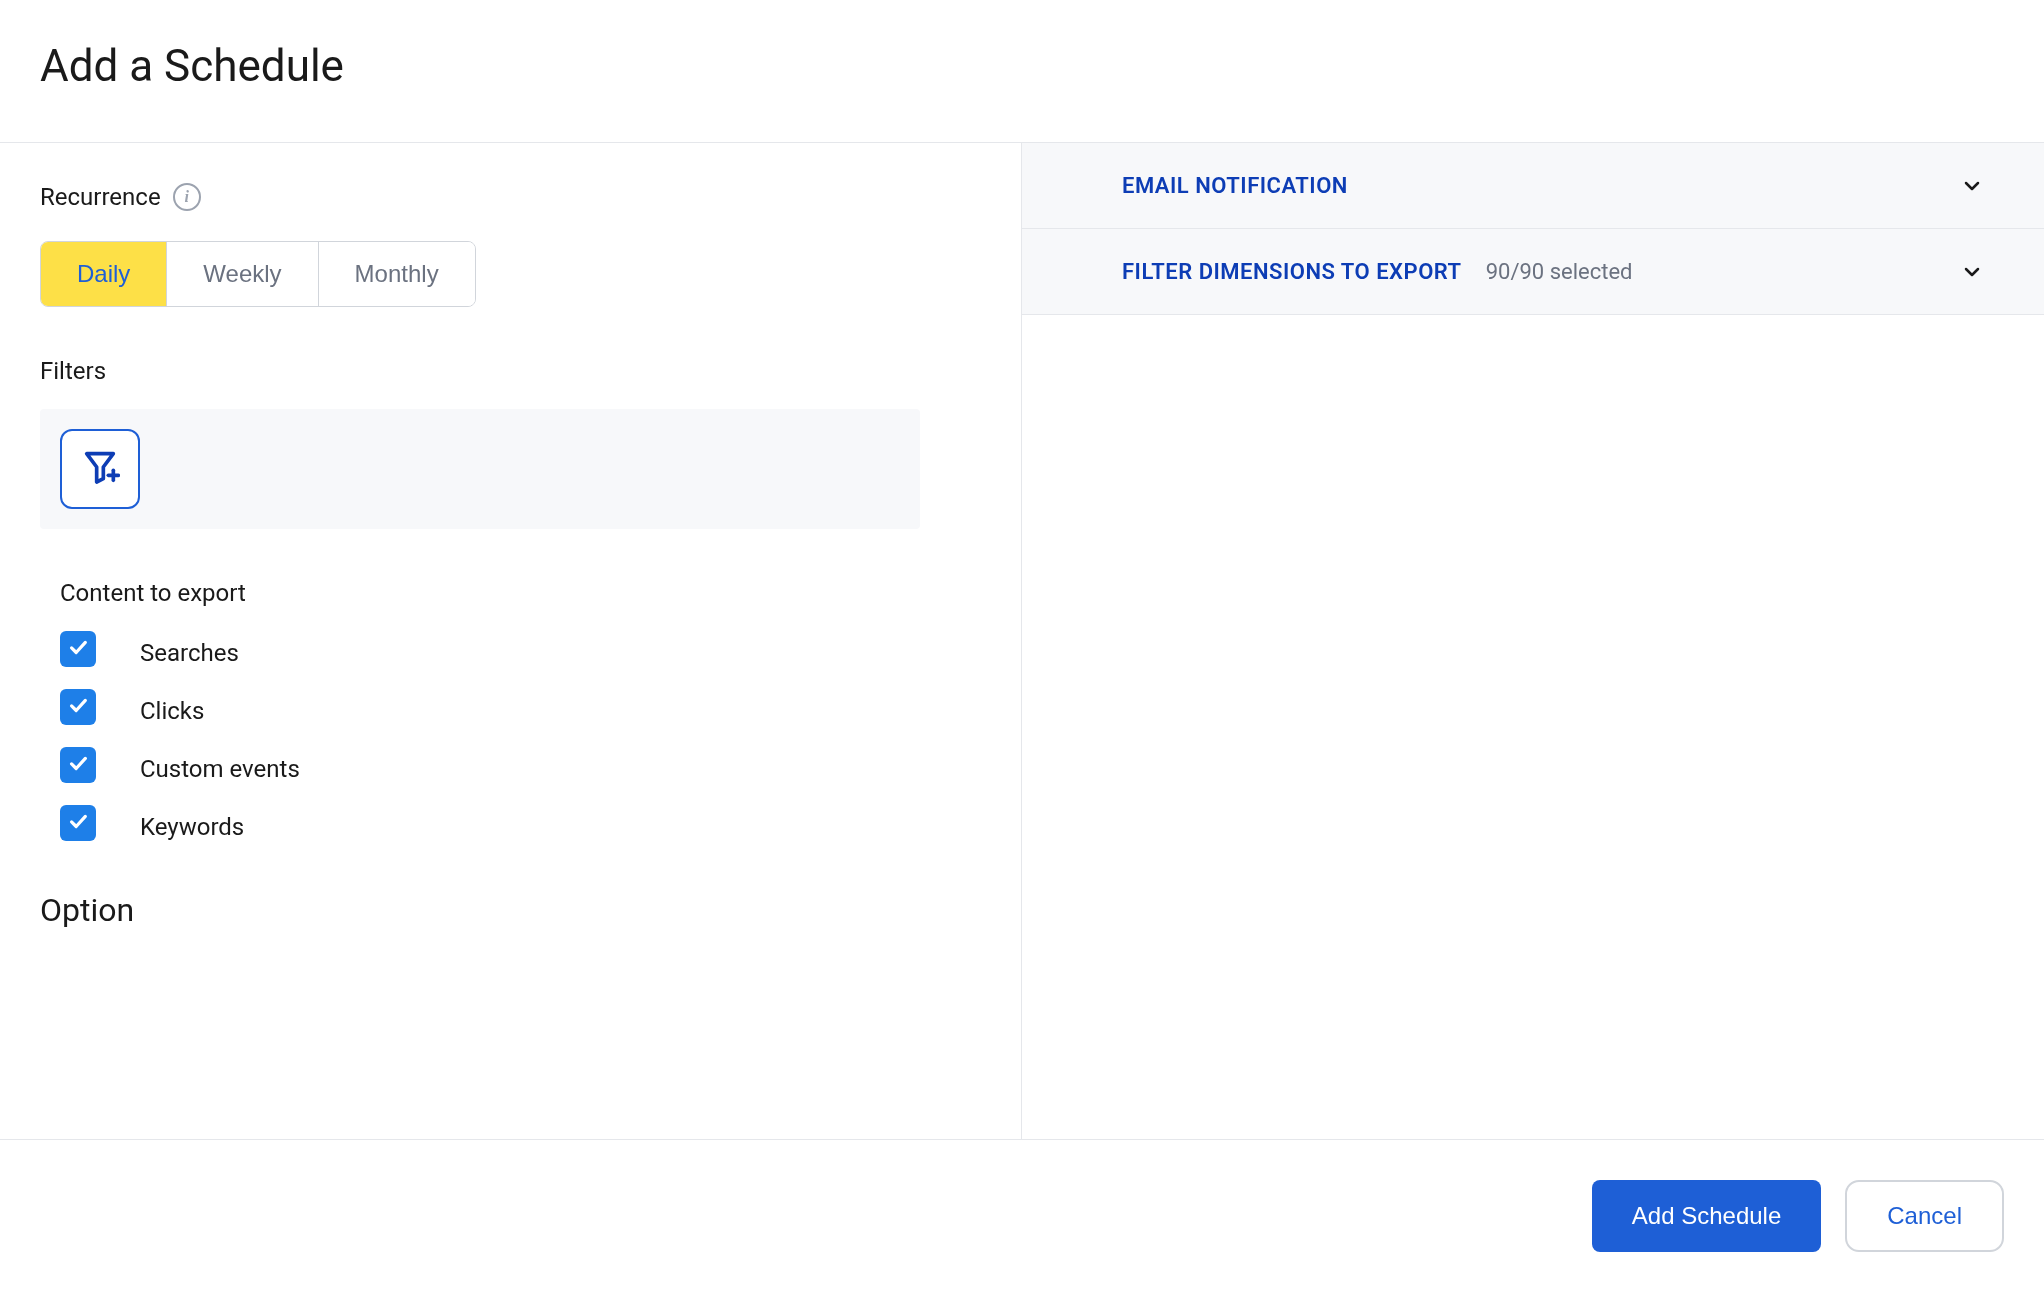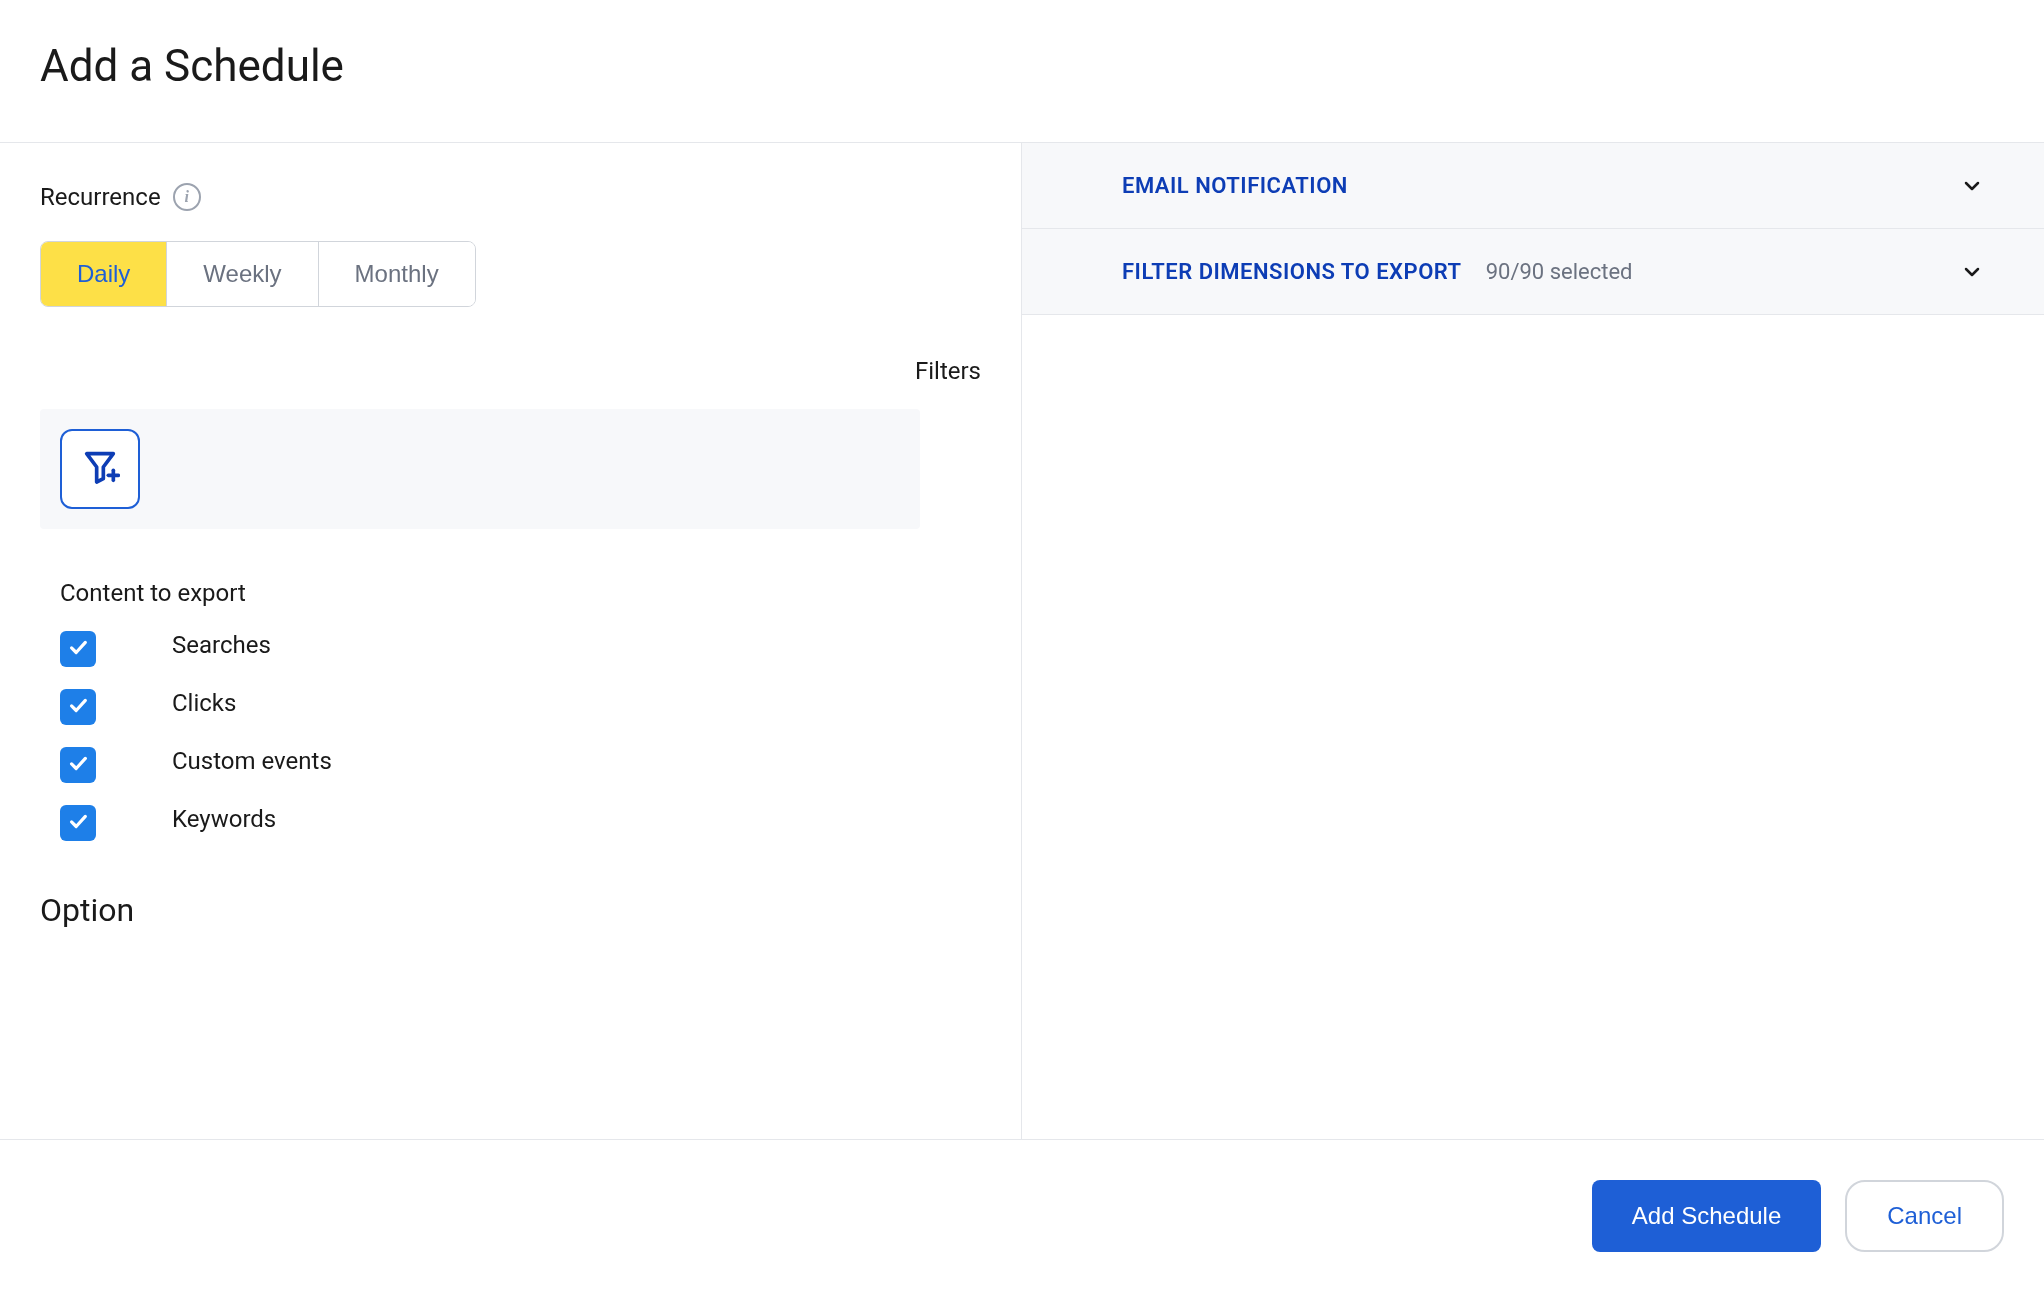--- a/index.html
+++ b/index.html
@@ -79,21 +79,20 @@
     }
     .segment:last-child {
       border-right: none;
     }
     .segment.active {
       background: #fde047;
       color: #1e5fd6;
     }
     .filters-section {
       margin-bottom: 50px;
-      text-align: right;
     }
     .filters-label {
       font-size: 24px;
       color: #1a1a1a;
       margin-bottom: 24px;
     }
     .filter-box {
       background: #f7f8fa;
       padding: 20px;
       border-radius: 4px;
@@ -115,22 +114,22 @@
       margin-bottom: 50px;
       margin-left: 20px;
     }
     .content-label {
       font-size: 24px;
       color: #1a1a1a;
       margin-bottom: 24px;
     }
     .checkbox-row {
       display: flex;
-      align-items: flex-start;
-      gap: 76px;
+      align-items: flex-end;
+      gap: 44px;
       margin-bottom: 22px;
     }
     .checkbox {
       width: 36px;
       height: 36px;
       background: #1e7fe8;
       border-radius: 6px;
       display: flex;
       align-items: center;
       justify-content: center;
@@ -194,21 +193,21 @@
       border: none;
       border-radius: 8px;
       padding: 22px 40px;
       font-size: 24px;
       cursor: pointer;
     }
     .btn-secondary {
       background: #ffffff;
       color: #1e5fd6;
       border: 2px solid #d1d5db;
-      border-radius: 20px;
+      border-radius: 14px;
       padding: 7px 40px;
       font-size: 24px;
       cursor: pointer;
     }
   </style>
 </head>
 <body>
 
 <div class="header">
   <h1 class="page-title">Add a Schedule</h1>

